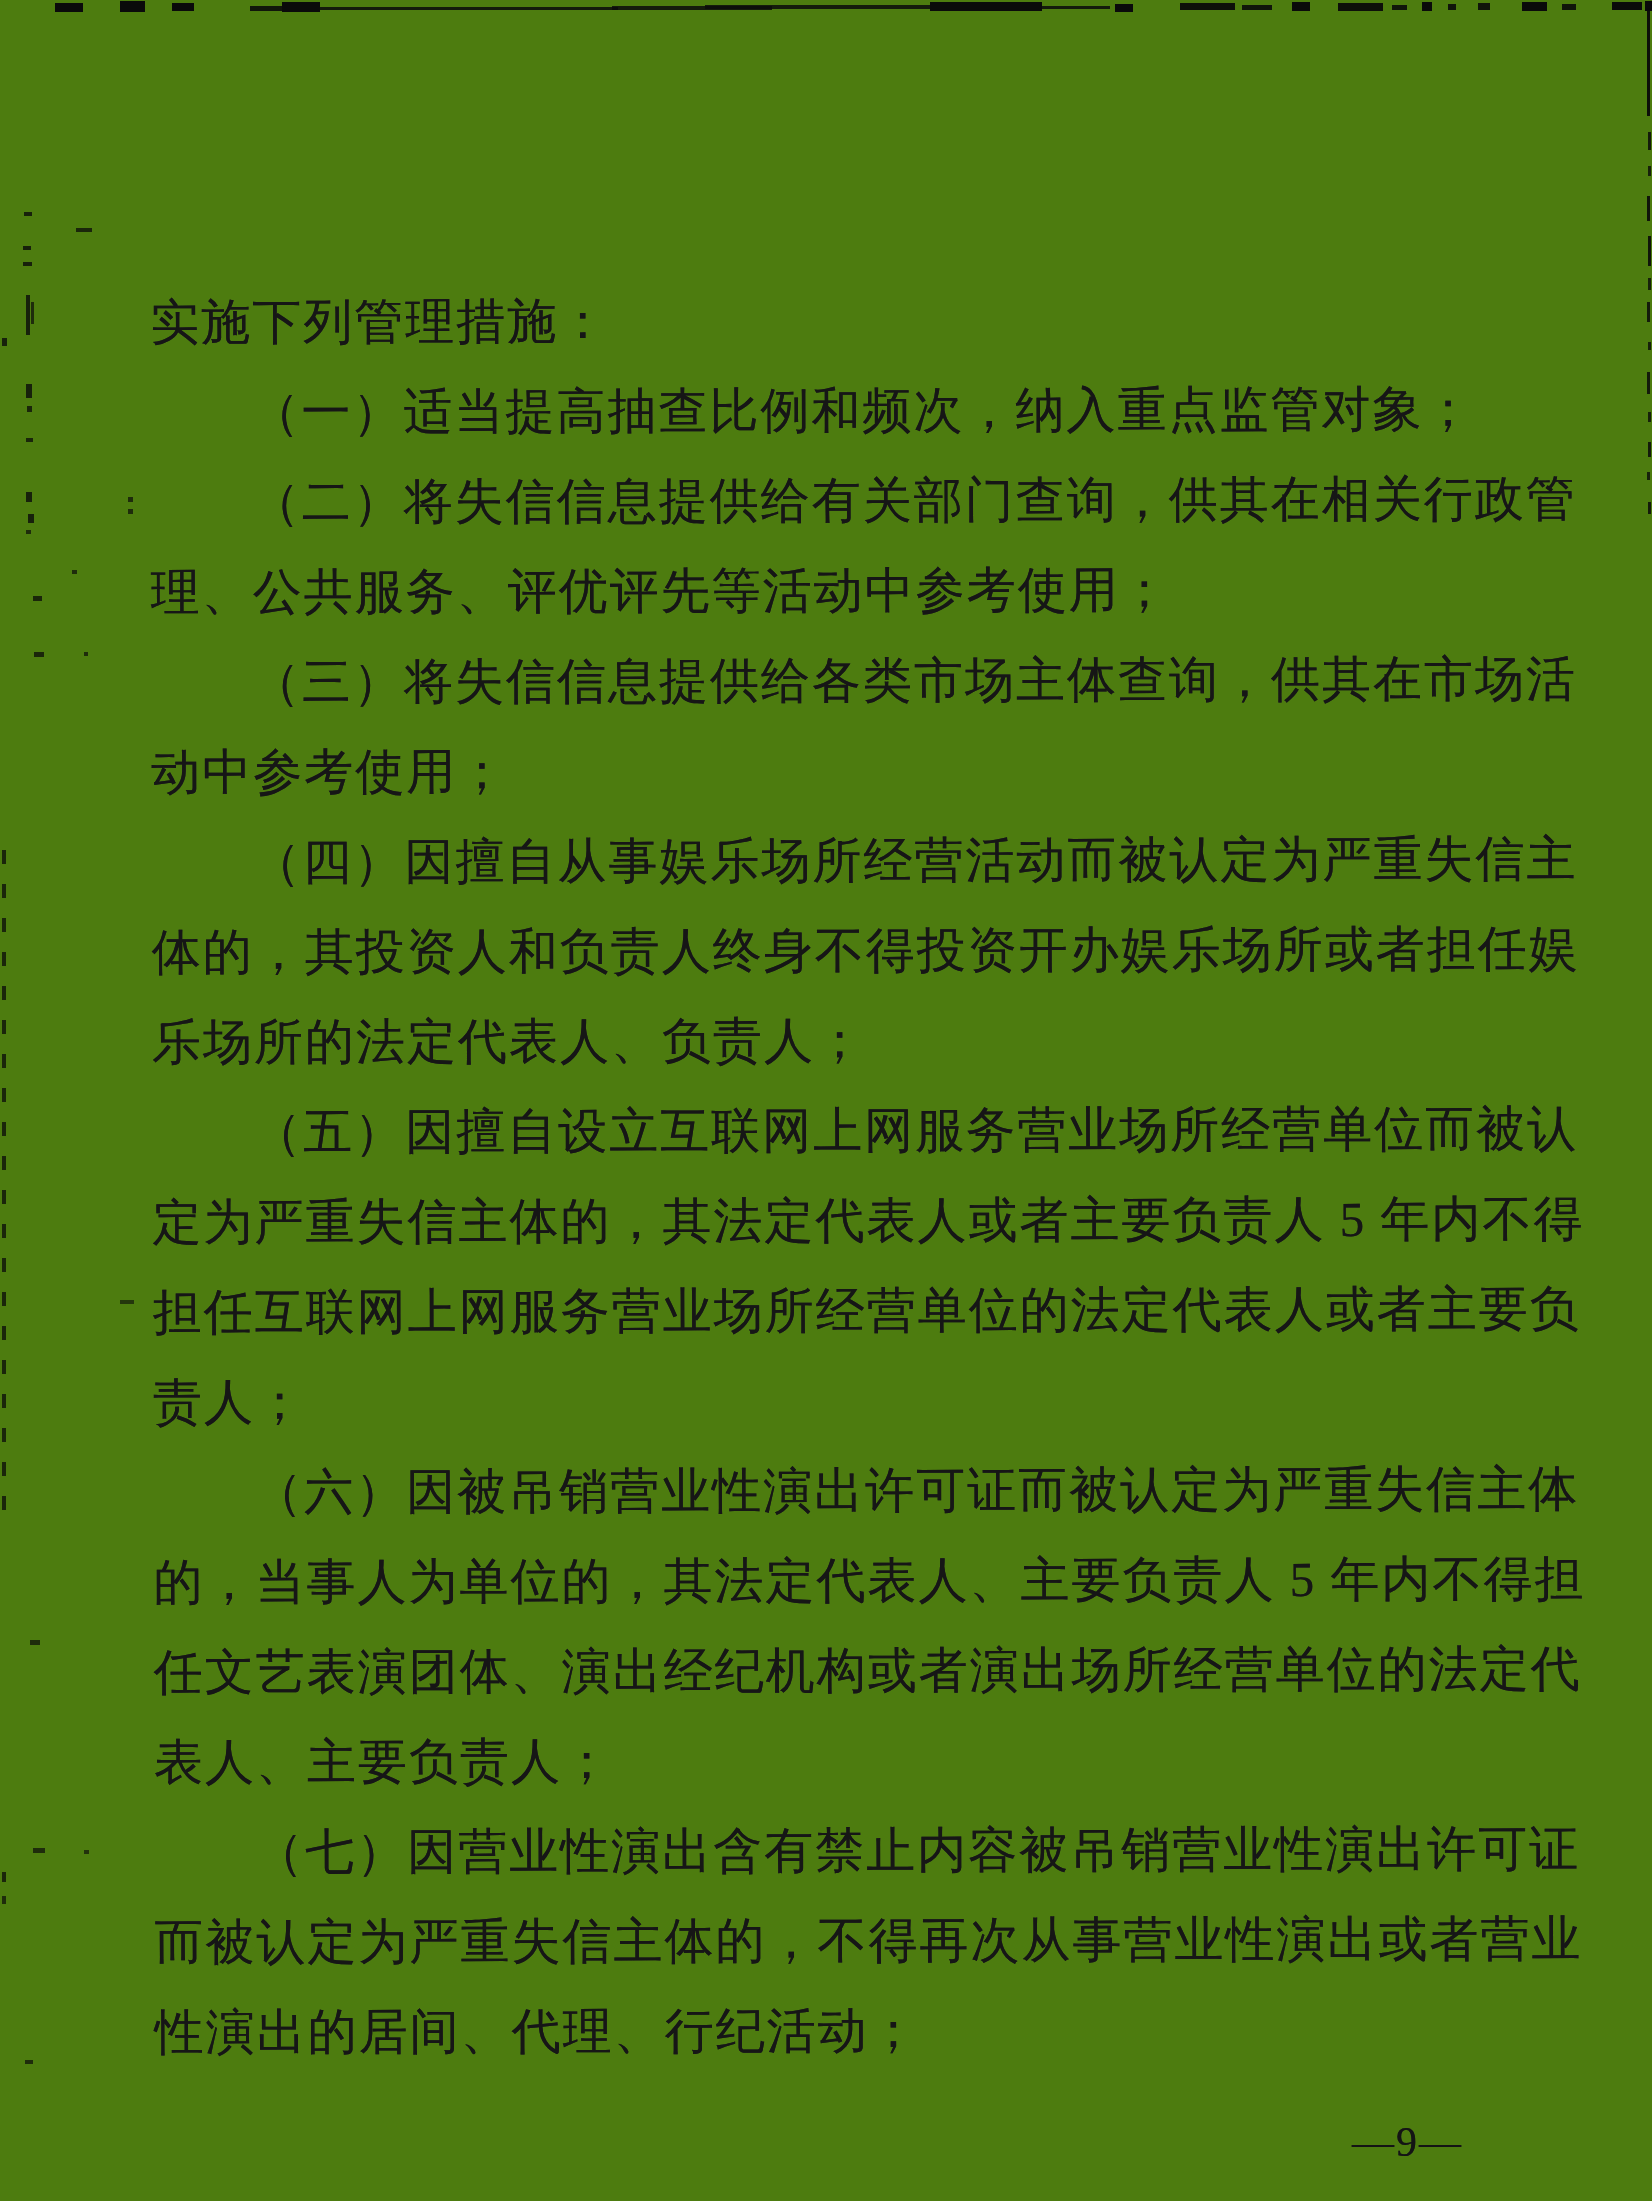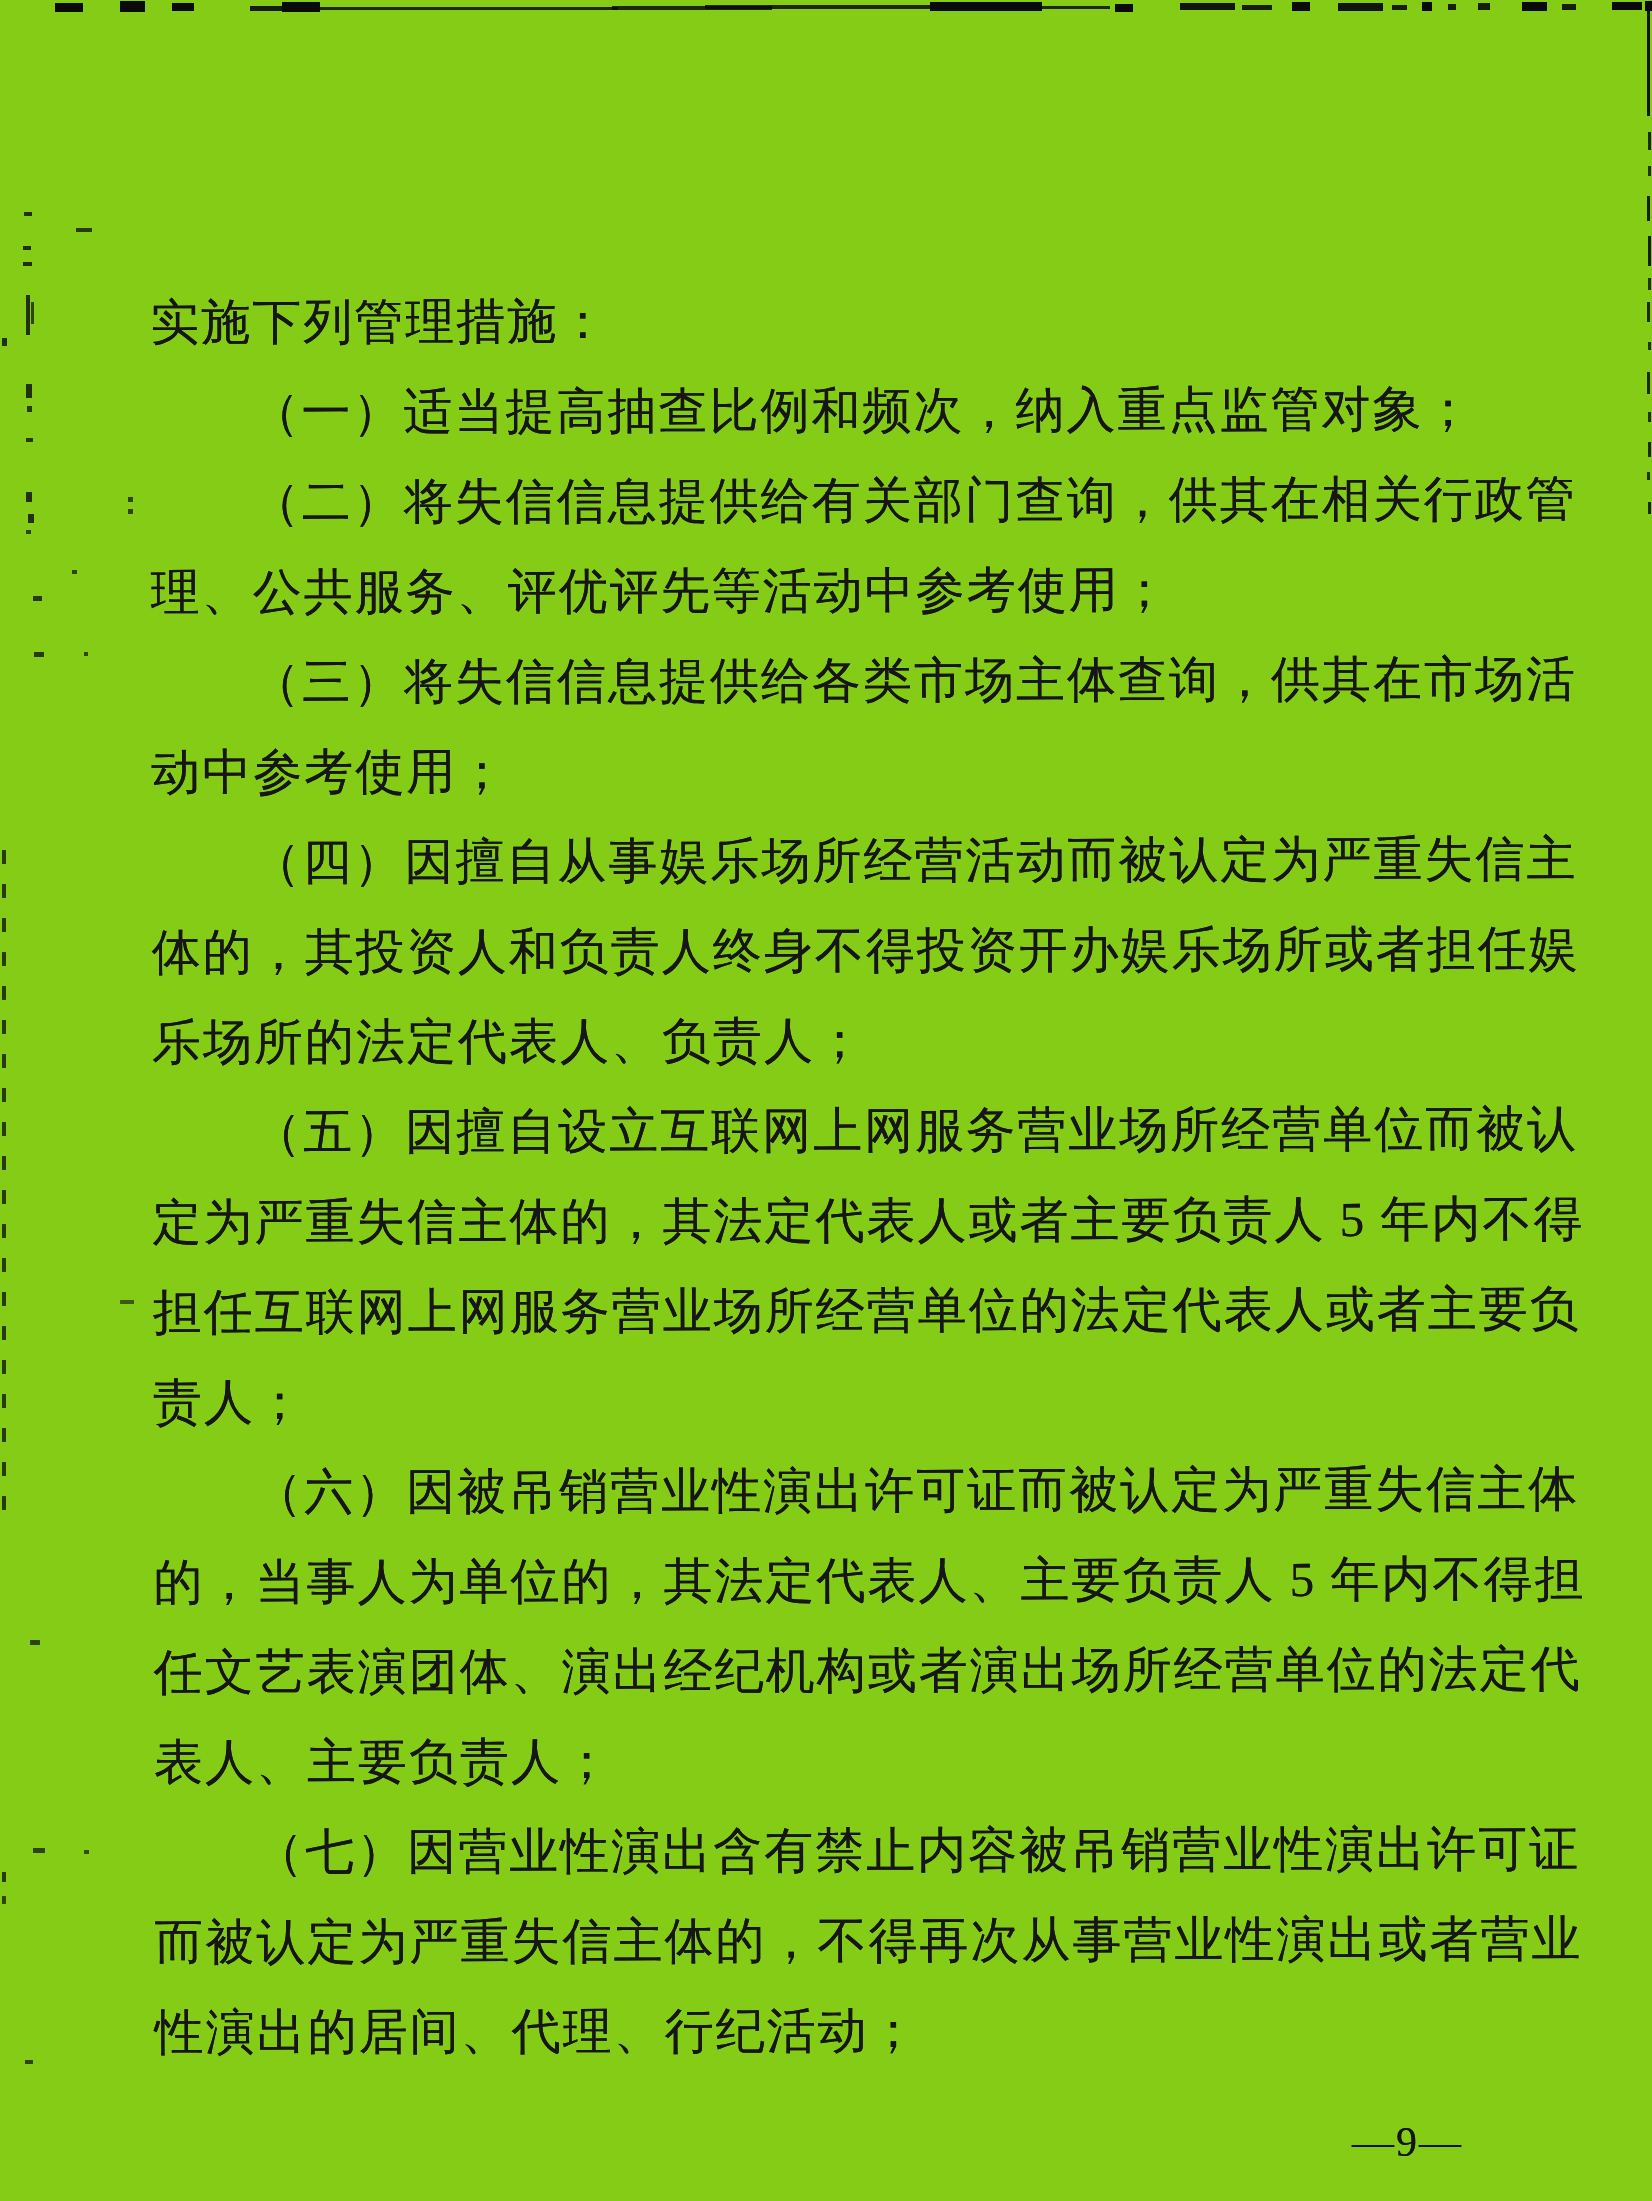--- a/index.html
+++ b/index.html
@@ -9,21 +9,21 @@
   body {
     position: relative;
     width: 1652px;
     height: 2201px;
     overflow: hidden;
     font-family: "Liberation Serif", "DejaVu Serif", serif;
   }
   .scan-page {
     position: absolute;
     inset: 0;
-    background: #84cc16;
+    background: #4d7c0f;
     padding-left: 48px;
   }
   .doc {
     position: absolute;
     left: 150px;
     top: 278px;
     width: 1460px;
     color: #161616;
     transform: rotate(-0.15deg);
     transform-origin: left top;

